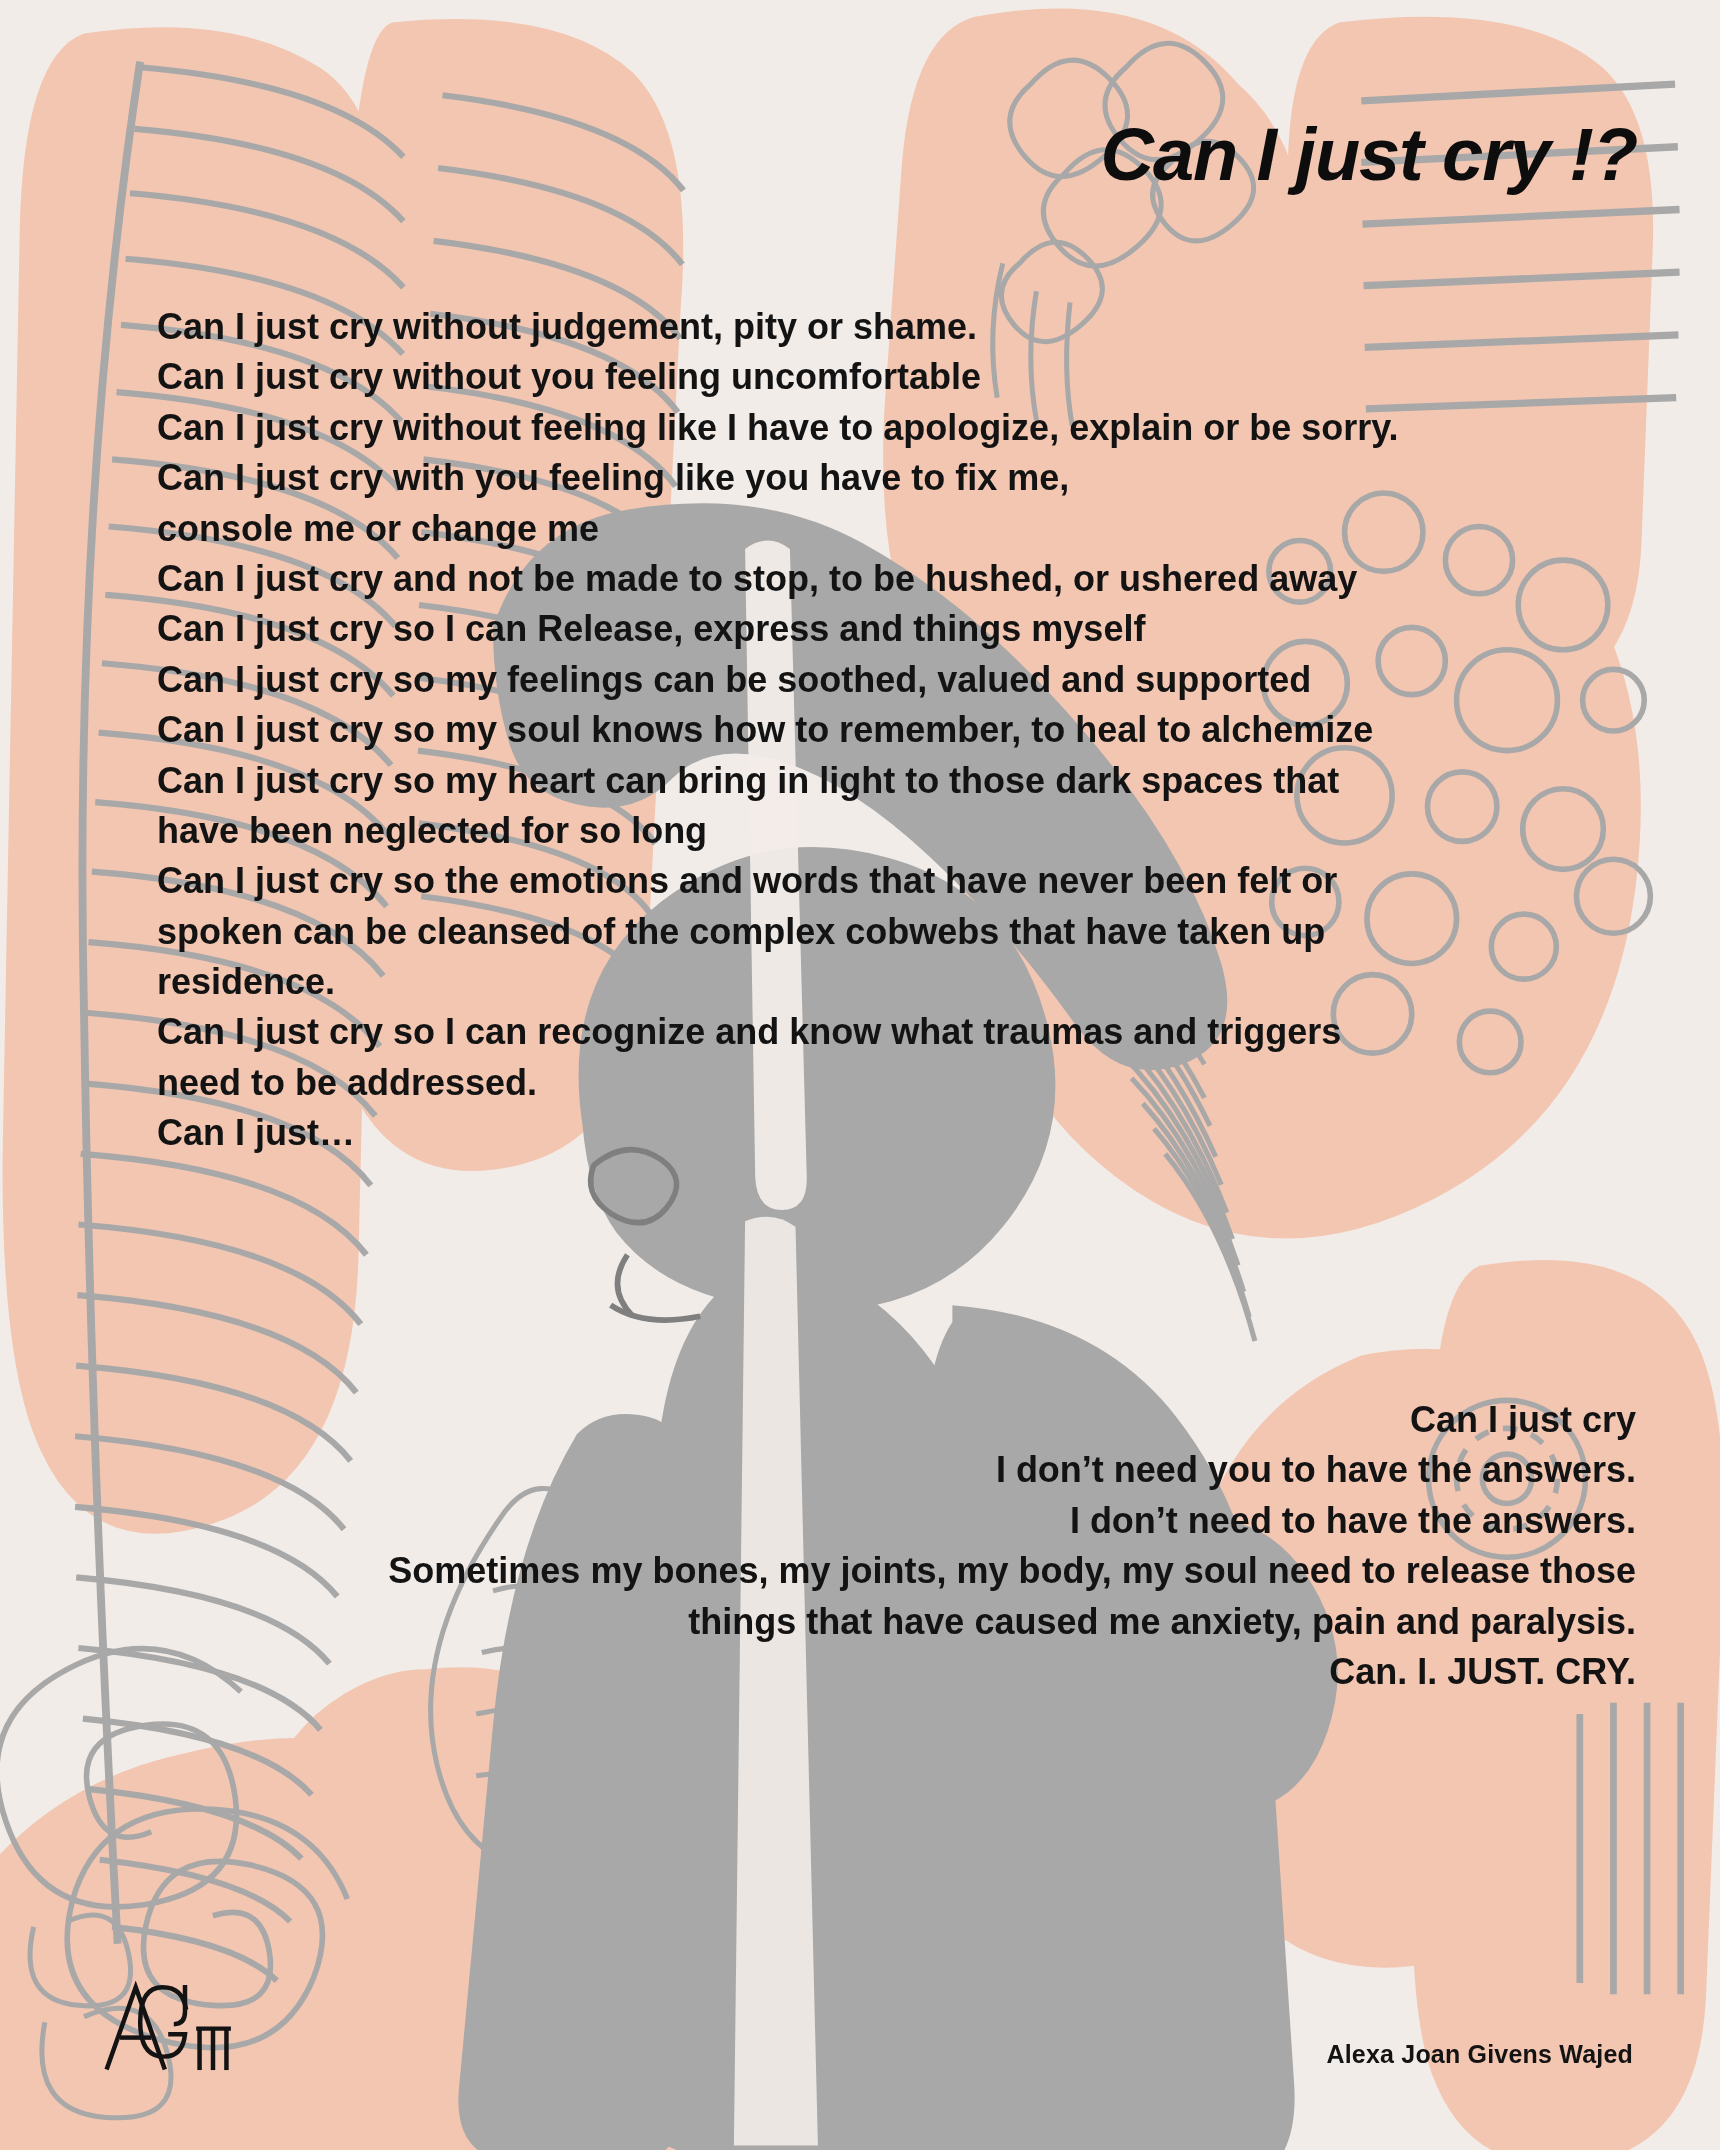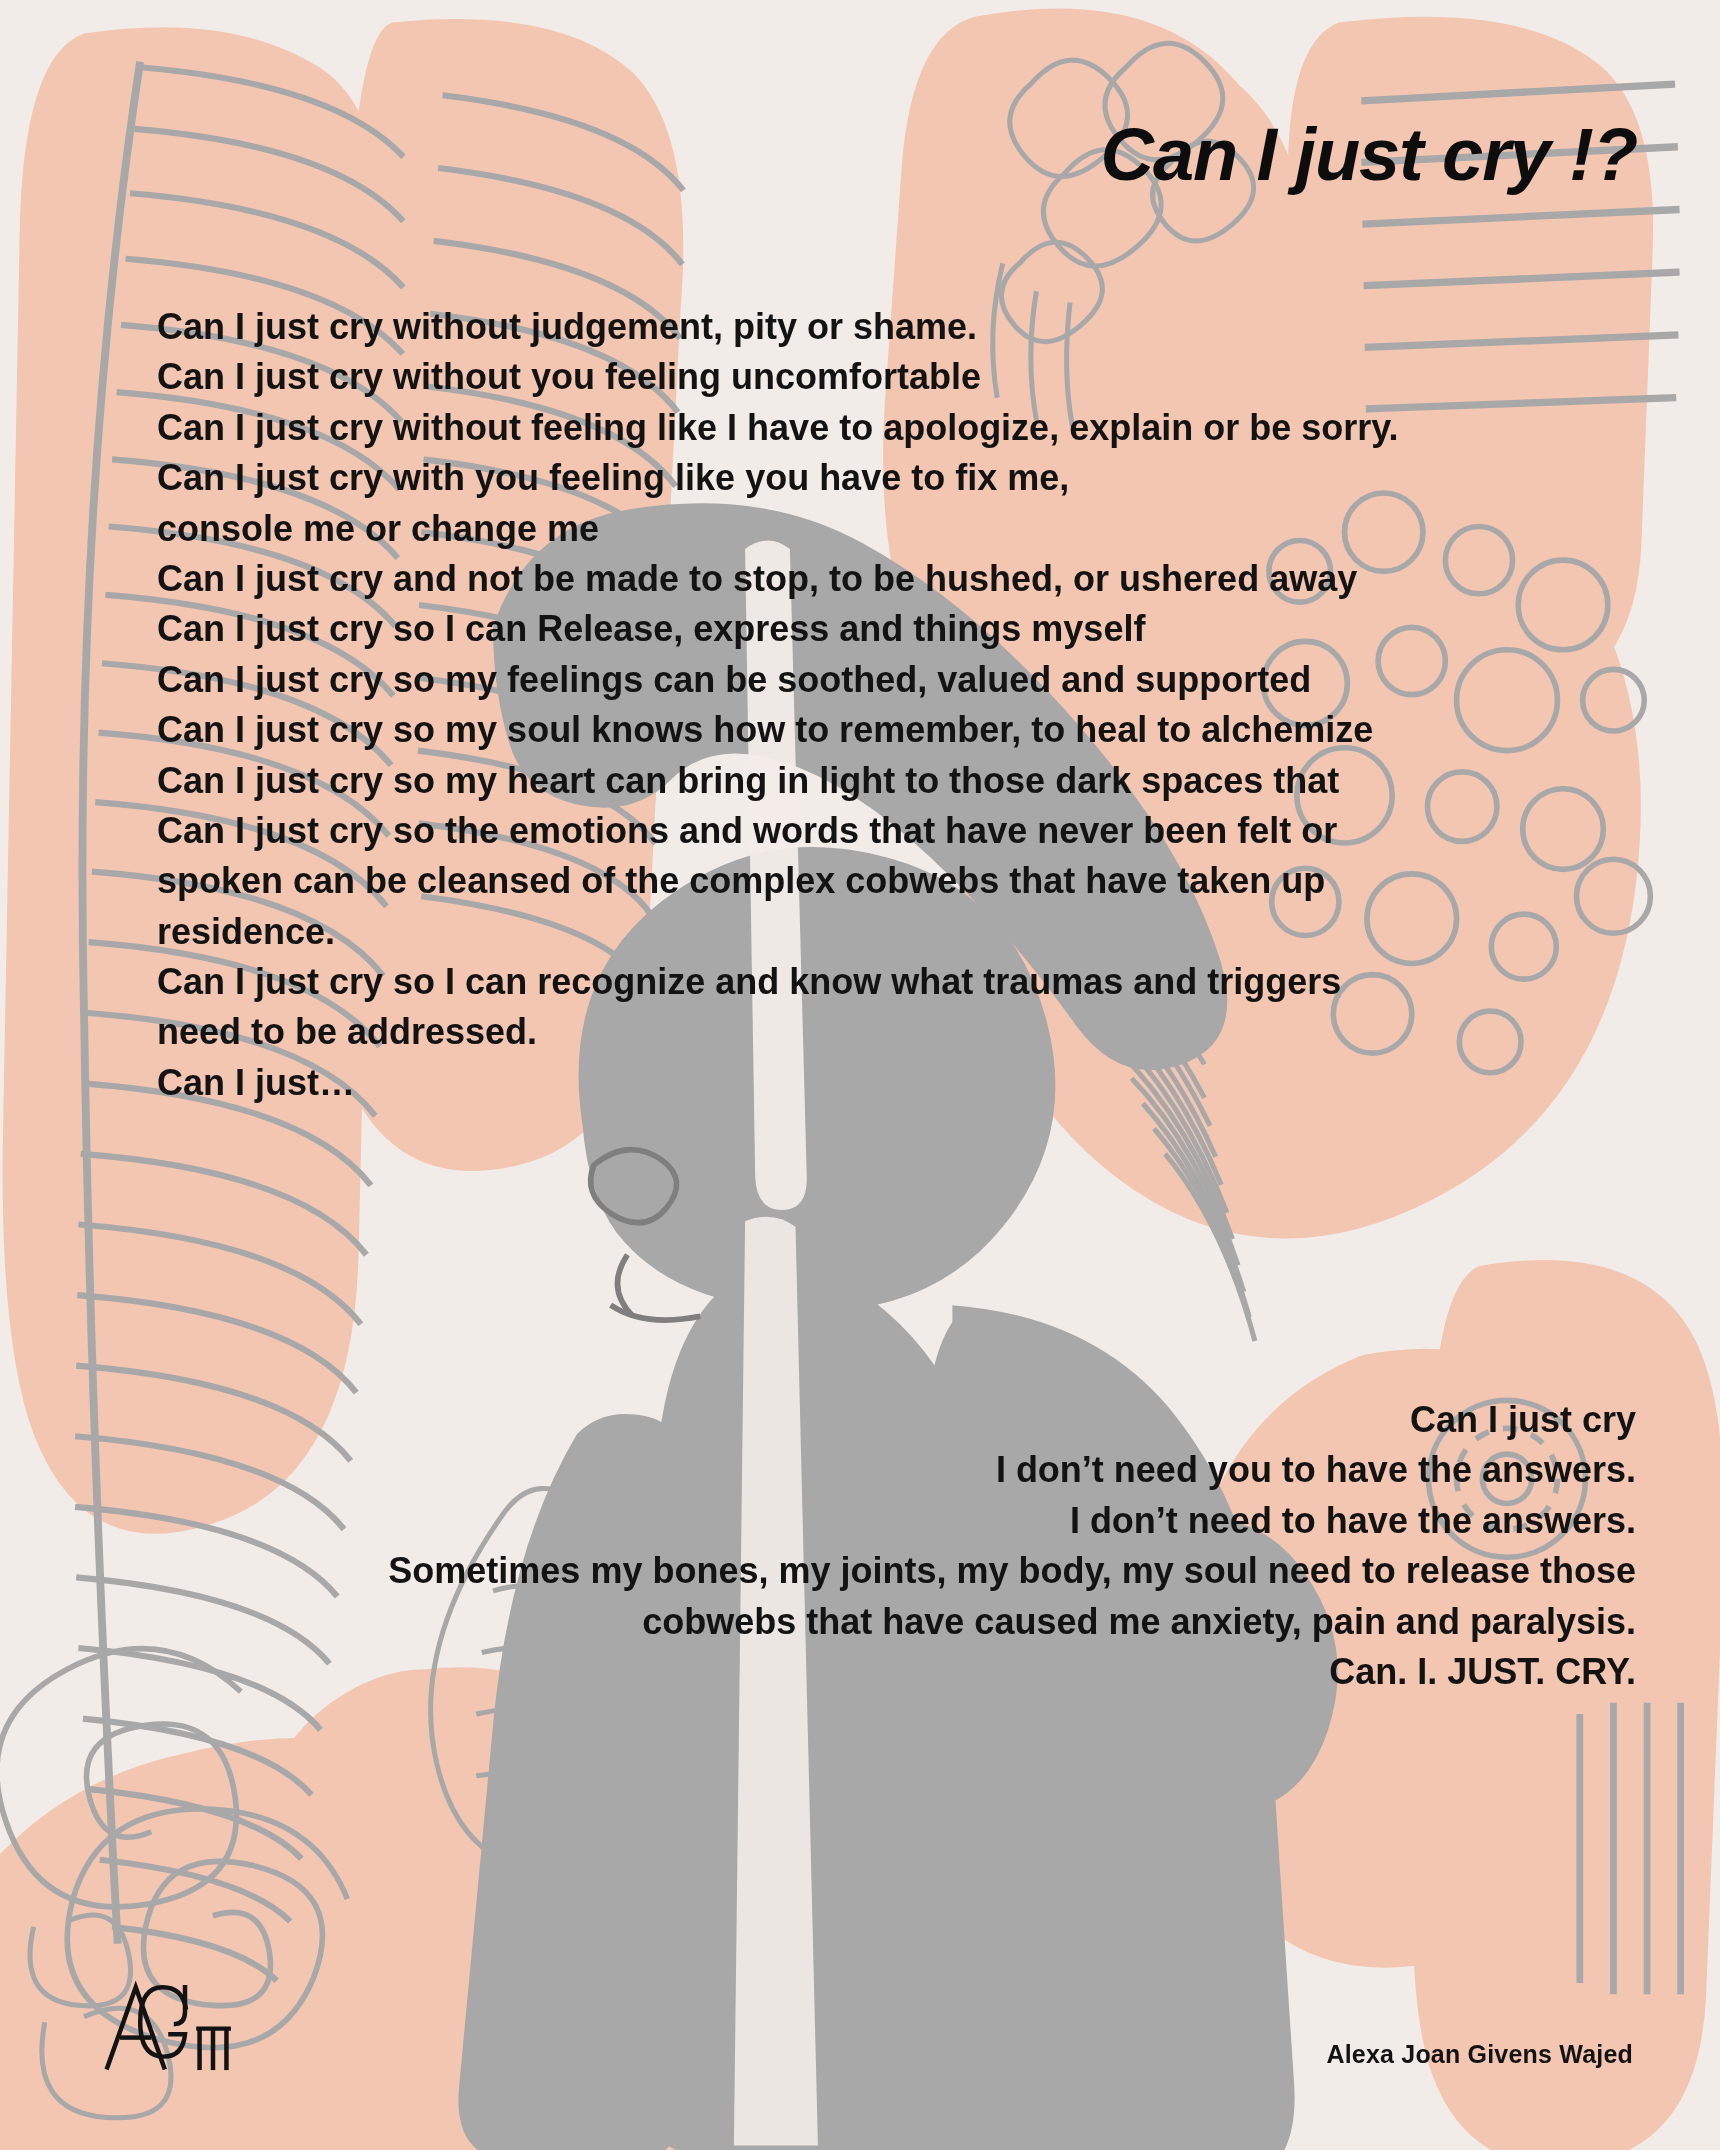--- a/index.html
+++ b/index.html
@@ -303,34 +303,35 @@
     <p>Can I just cry without judgement, pity or shame.</p>
     <p>Can I just cry without you feeling uncomfortable</p>
     <p>Can I just cry without feeling like I have to apologize, explain or be sorry.</p>
     <p>Can I just cry with you feeling like you have to fix me,</p>
     <p>console me or change me</p>
     <p>Can I just cry and not be made to stop, to be hushed, or ushered away</p>
     <p>Can I just cry so I can Release, express and things myself</p>
     <p>Can I just cry so my feelings can be soothed, valued and supported</p>
     <p>Can I just cry so my soul knows how to remember, to heal to alchemize</p>
     <p>Can I just cry so my heart can bring in light to those dark spaces that</p>
+    <p>have been neglected for so long</p>
     <p>Can I just cry so the emotions and words that have never been felt or</p>
     <p>spoken can be cleansed of the complex cobwebs that have taken up</p>
     <p>residence.</p>
     <p>Can I just cry so I can recognize and know what traumas and triggers</p>
     <p>need to be addressed.</p>
     <p>Can I just…</p>
   </div>
 
   <div class="layer" id="coda-block">
     <p>Can I just cry</p>
     <p>I don’t need you to have the answers.</p>
     <p>I don’t need to have the answers.</p>
     <p>Sometimes my bones, my joints, my body, my soul need to release those</p>
-    <p>cobwebs that have caused me anxiety, pain and paralysis.</p>
+    <p>things that have caused me anxiety, pain and paralysis.</p>
     <p>Can. I. JUST.  CRY.</p>
   </div>
 
   <div class="layer" id="credit">Alexa Joan Givens Wajed</div>
 
   <div class="layer" id="logo">
     <svg viewBox="0 0 250 180" xmlns="http://www.w3.org/2000/svg">
       <g stroke="#131313" fill="none" stroke-width="8">
 
         <path d="M10 165 L62 18 L114 165"></path>

